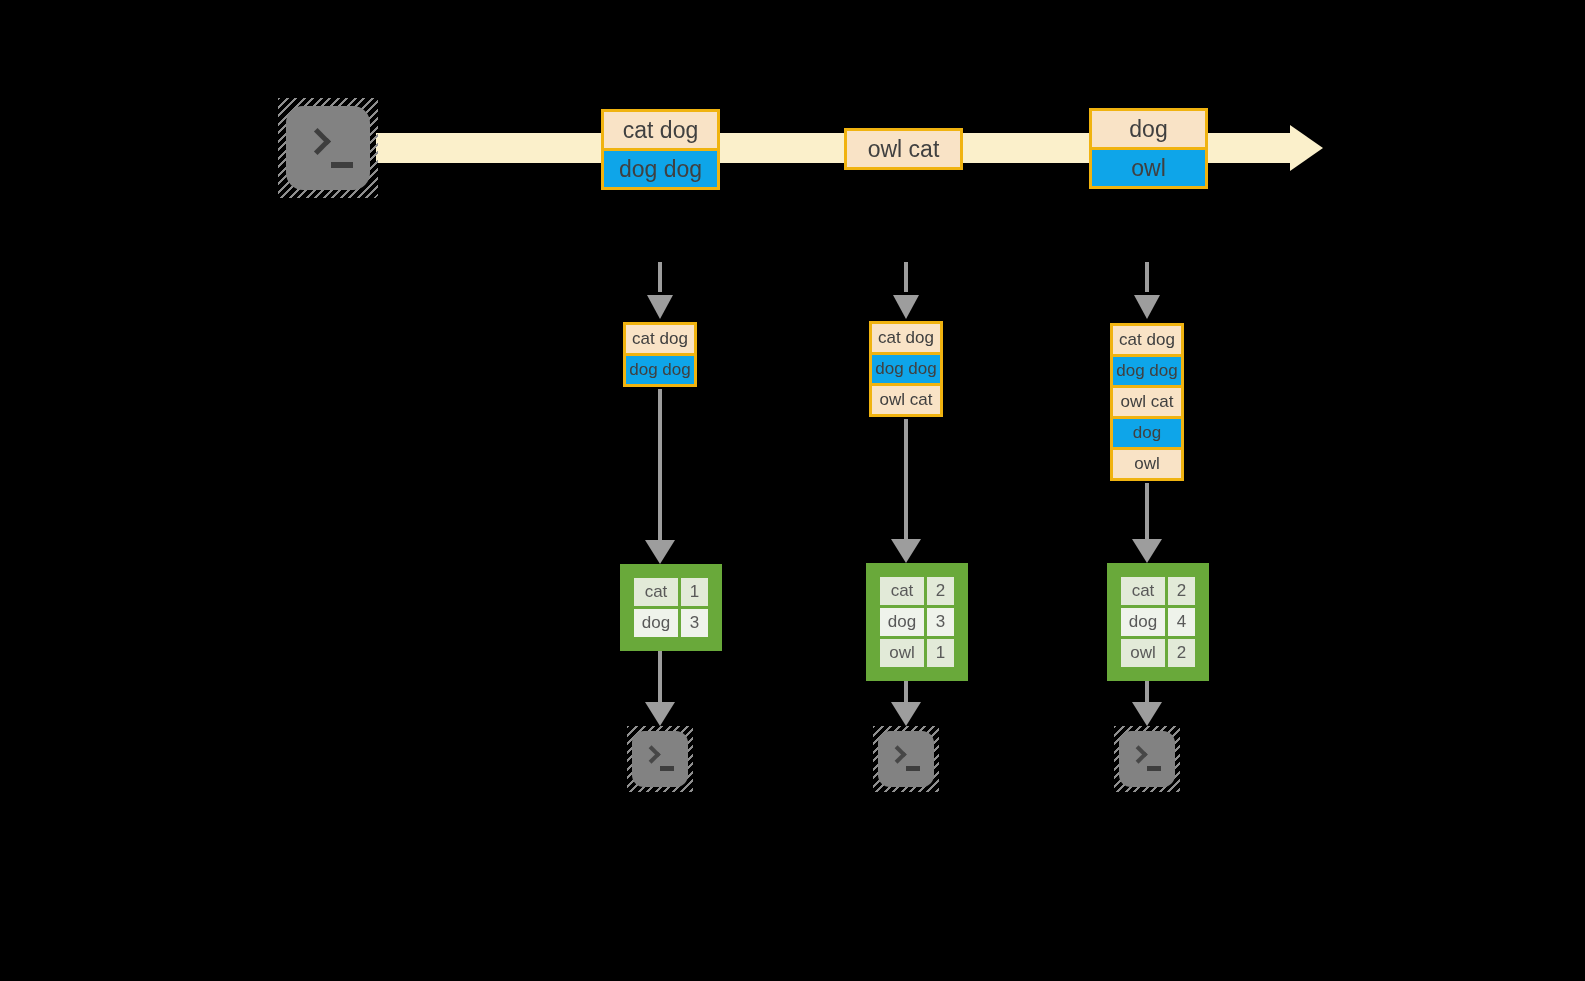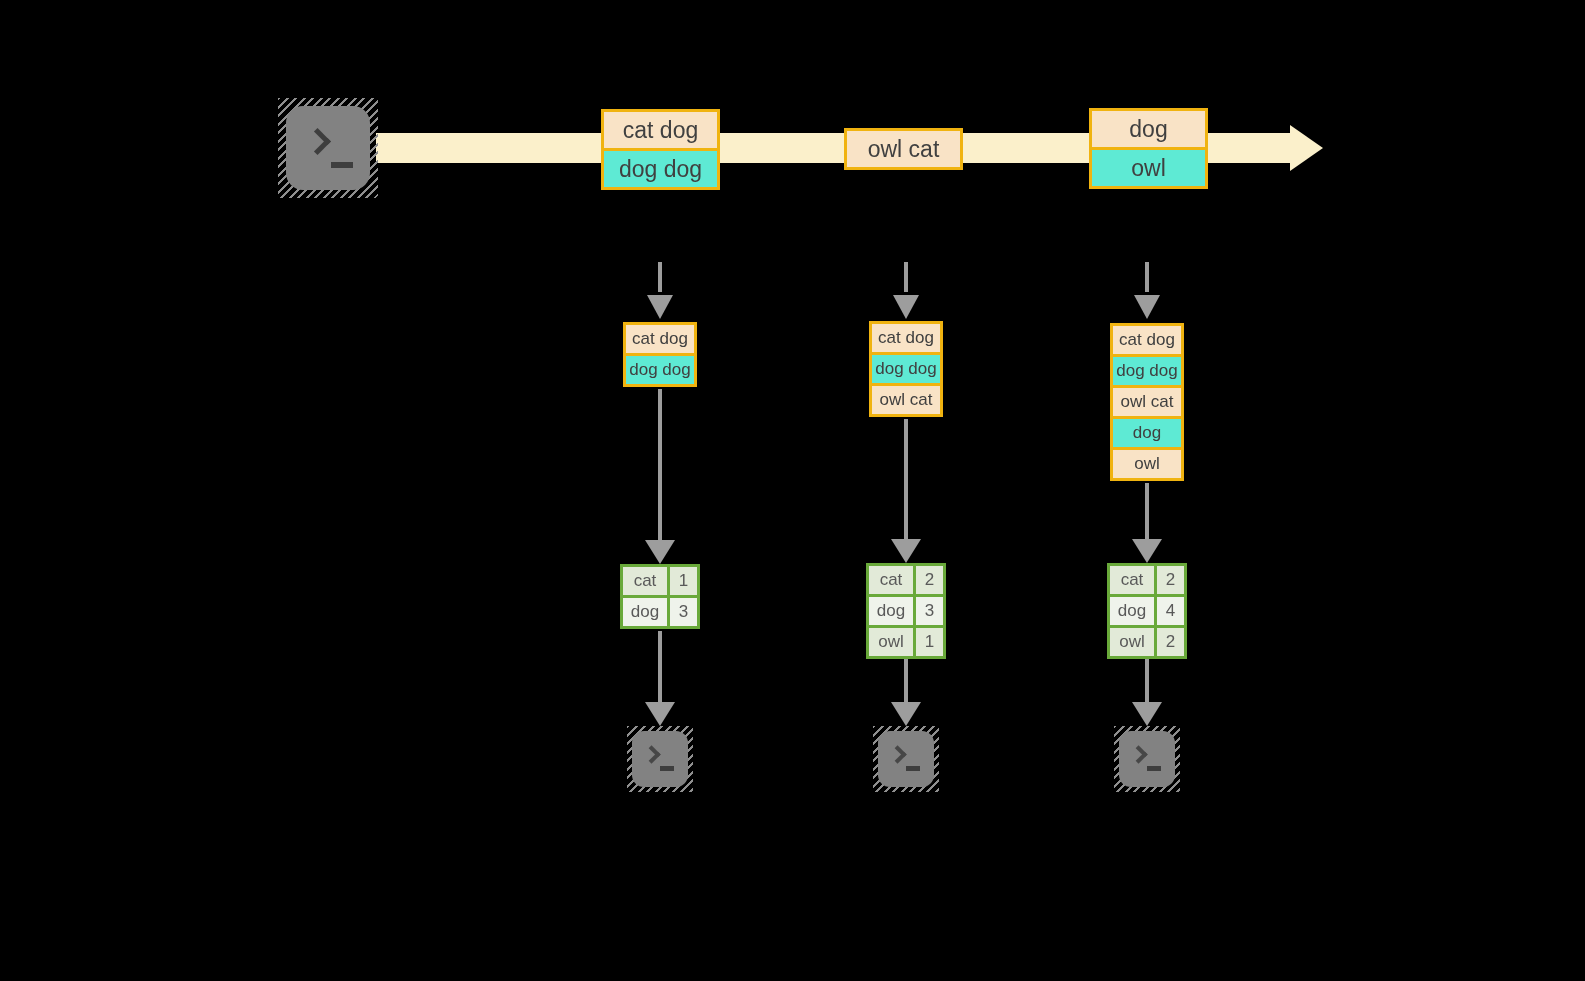--- a/index.html
+++ b/index.html
@@ -10,36 +10,36 @@
   .band{position:absolute;left:376px;top:133px;width:914px;height:30px;background:#FBF0CB;z-index:1;}
   .band-head{position:absolute;left:1290px;top:125px;width:0;height:0;z-index:1;
              border-top:23px solid transparent;border-bottom:23px solid transparent;border-left:33px solid #FBF0CB;}
 
   
   .obox{position:absolute;background:#F0B310;padding:3px;display:flex;flex-direction:column;gap:3px;z-index:3;box-sizing:border-box;}
   .obox .row{display:flex;align-items:center;justify-content:center;color:#404040;}
   .obox.stream .row{height:36px;font-size:23px;}
   .obox.small .row{height:28px;font-size:17px;}
   .row.peach{background:#F9E3C6;}
-  .row.cream{background:#5eead4;}
+  .row.cream{background:#0ea5e9;}
 
   
   .vline{position:absolute;width:4px;background:#9D9D9D;z-index:1;}
   .ah-down{position:absolute;width:0;height:0;z-index:1;
            border-left:15px solid transparent;border-right:15px solid transparent;border-top:24px solid #9D9D9D;}
   .ah-down-sm{position:absolute;width:0;height:0;z-index:1;
            border-left:13px solid transparent;border-right:13px solid transparent;border-top:24px solid #9D9D9D;}
 
   
   .qband{position:absolute;left:695px;top:462px;width:413px;height:43px;background:rgba(255,255,255,0.86);
          z-index:4;display:flex;align-items:center;justify-content:center;}
   .qband span{font-size:33px;font-weight:300;color:#1E1E1E;letter-spacing:0.5px;line-height:1;}
 
   
-  .gtable{position:absolute;display:grid;grid-template-columns:44px 27px;gap:3px;padding:3px;background:#69A93A;z-index:3;}
+  .gtable{position:absolute;display:grid;grid-template-columns:44px 27px;gap:3px;padding:14px;background:#69A93A;z-index:3;}
   .gcell{height:28px;display:flex;align-items:center;justify-content:center;font-size:17px;color:#595959;}
   .g0{background:#E2EAD8;}
   .g1{background:#EFF3EB;}
 
   
   .term{position:absolute;z-index:3;}
   .term .hatch{position:absolute;inset:0;background:repeating-linear-gradient(135deg,#8F8F8F 0 2px,rgba(0,0,0,0) 2px 6px);}
   .term .body{position:absolute;background:#828282;}
   .term.big{left:278px;top:98px;width:100px;height:100px;}
   .term.big .body{inset:8px;border-radius:17px;}

